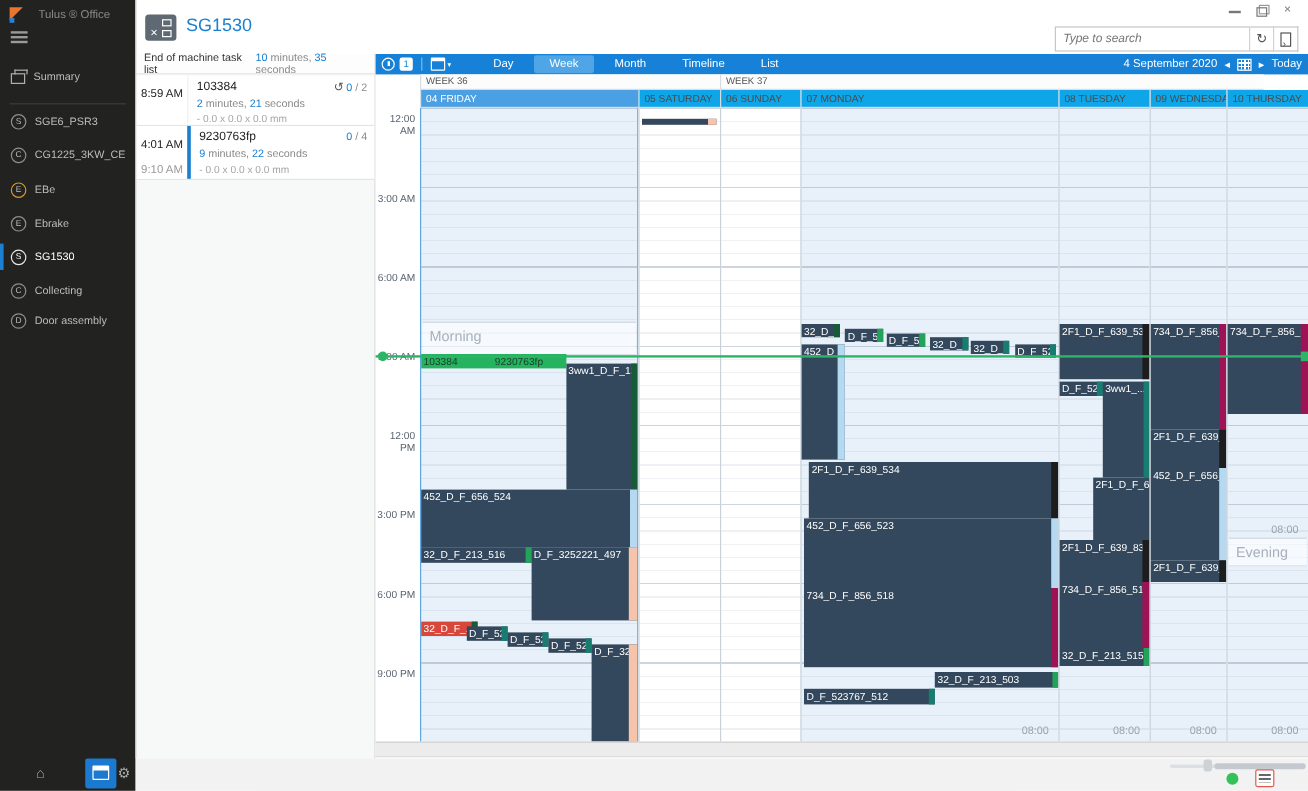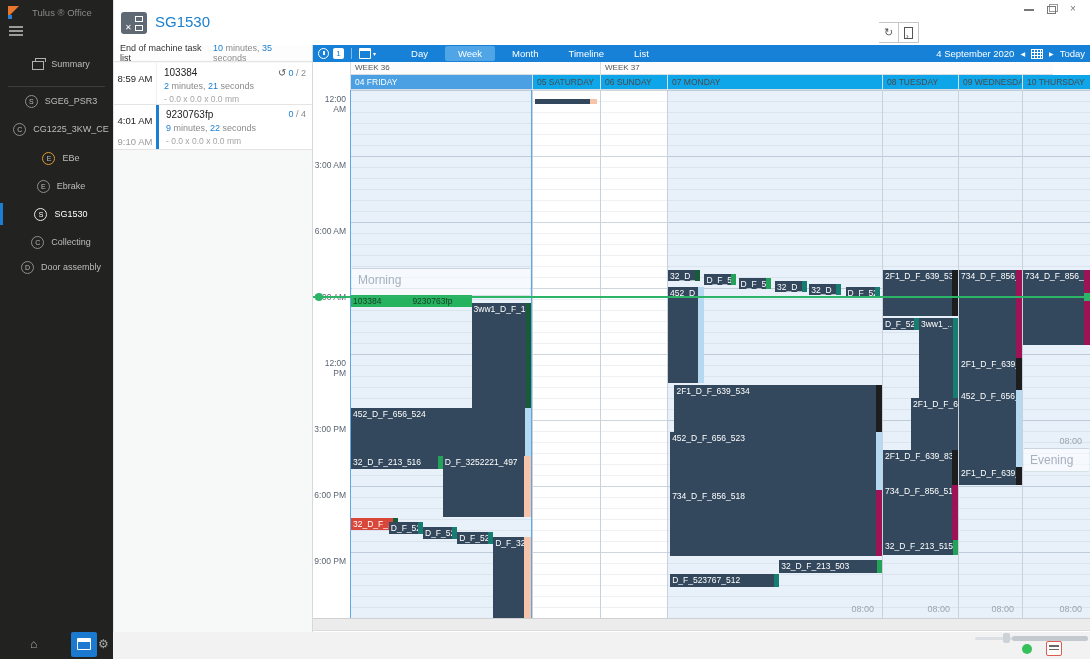--- a/index.html
+++ b/index.html
@@ -6,21 +6,21 @@
   html,body { width:1090px; height:659px; overflow:hidden; font-family:"Liberation Sans", sans-serif; background:#fff; }
 
   
   #sidebar { position:absolute; left:0; top:0; width:113px; height:659px; background:#222221; color:#c2c2c2; }
   .brand { position:absolute; left:8px; top:6px; display:flex; align-items:center; gap:12px; font-size:9.5px; color:#8a8a8a; }
   .logo { width:12px; height:12px; position:relative; }
   .logo::before { content:""; position:absolute; left:0; top:0; border-top:11px solid #e8762c; border-right:11px solid transparent; }
   .logo::after { content:""; position:absolute; left:0; bottom:-1px; width:4px; height:4px; background:#2d7fd0; }
   .burger { position:absolute; left:9px; top:26px; width:14px; height:10px; border-top:2px solid #9a9a9a; border-bottom:2px solid #9a9a9a; }
   .burger::after { content:""; display:block; margin-top:2px; height:2px; background:#9a9a9a; }
-  .side-item { position:absolute; left:0; width:113px; height:24px; display:flex; align-items:center; gap:7px; padding-left:9px; font-size:9px; color:#bdbdbd; cursor:default;justify-content:center; }
+  .side-item { position:absolute; left:0; width:113px; height:24px; display:flex; align-items:center; gap:7px; padding-left:9px; font-size:9px; color:#bdbdbd; cursor:default; }
   .side-item.sel { color:#fff; }
   .side-item.sel::before { content:""; position:absolute; left:0; top:1px; bottom:1px; width:3px; background:#1d7fd2; }
   .mi { width:13px; height:13px; min-width:13px; border:1px solid #8f8f8f; border-radius:50%; font-size:7px; color:#bdbdbd; display:flex; align-items:center; justify-content:center; }
   .side-item.sel .mi { border-color:#e9e9e9; color:#fff; }
   .mi.accent { border-color:#d89b2e; }
   .sum-icon { width:12px; height:9px; min-width:12px; border:1px solid #b0b0b0; position:relative; margin-top:3px; }
   .sum-icon::before { content:""; position:absolute; left:2px; top:-4px; right:-3px; height:3px; border:1px solid #b0b0b0; border-bottom:none; }
   .side-div { position:absolute; left:8px; right:8px; top:86px; height:1px; background:#3c3c3c; }
   .side-bottom { position:absolute; left:0; bottom:0; width:113px; height:28px; }
   .sb-ico { position:absolute; font-size:12px; color:#a7a7a7; top:6px; }
@@ -176,20 +176,21 @@
 </div>
 
 <div id="topbar">
   <div class="machine-ico">
     <span class="scr"></span>
     <span class="scr2"></span>
     <span class="x">✕</span>
   </div>
   <div class="page-title">SG1530</div>
   <div class="search-wrap">
+    <input class="search-input" placeholder="Type to search" style="">
     <div class="search-btn">↻</div>
     <div class="search-btn">
         <span class="pg-ico"></span>
       </div>
   </div>
   <div class="winctl" style="right:12px">
     <span class="wc wc-min"></span>
     <span class="wc wc-rest"></span>
     <span class="wc wc-close">×</span>
   </div>

